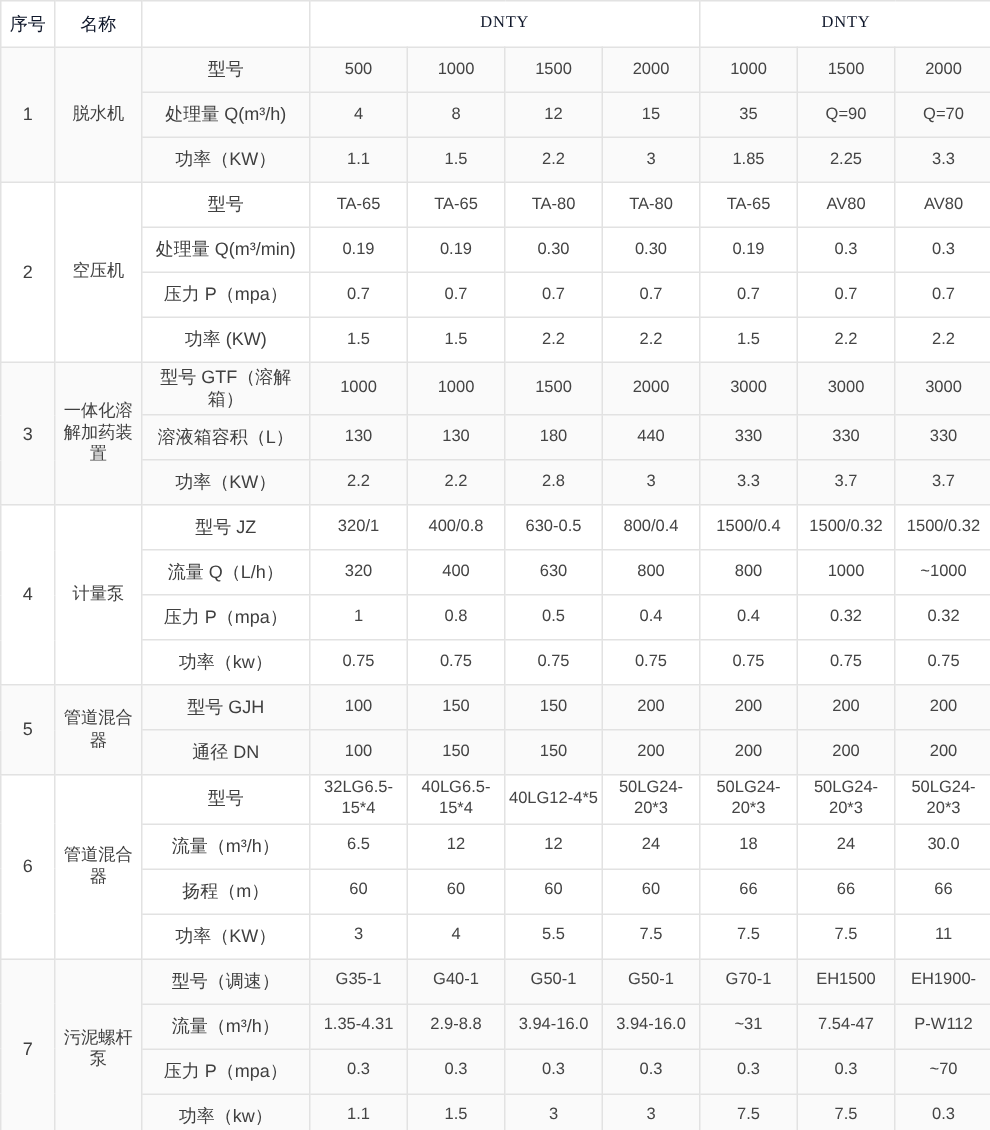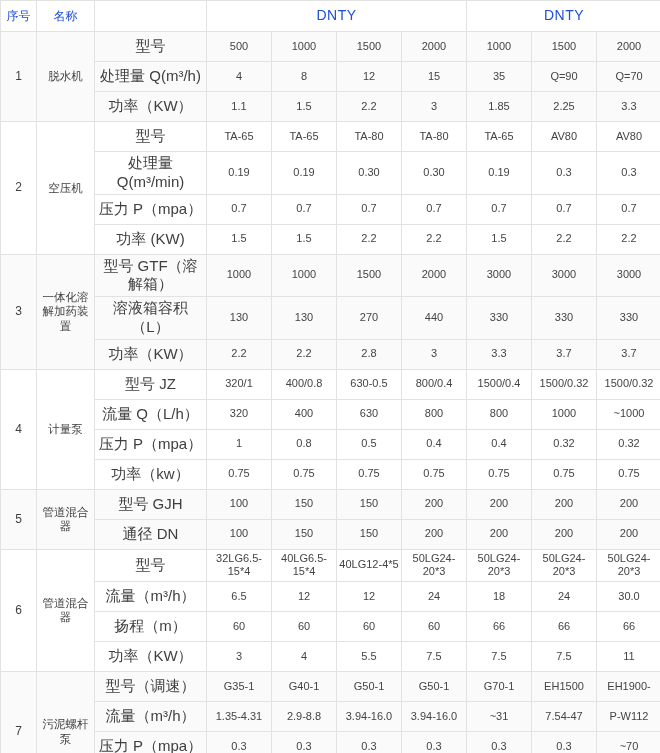--- a/index.html
+++ b/index.html
@@ -29,42 +29,42 @@
   }
   
   col.c-idx    { width: 36px; }
   col.c-name   { width: 58px; }
   col.c-param  { width: 112px; }
   col.c-val    { width: 65px; }
 
   thead td {
     height: 26px;
     font-size: 12px;
-    color: #1d4ed8;
+    color: #0f172a;
     background: #ffffff;
   }
   .hdr-idx, .hdr-name { font-size: 12px; }
-  .hdr-group { font-size: 14px; letter-spacing: 0.5px; }
+  .hdr-group { font-size: 11px; letter-spacing: 0.5px; font-family: Liberation Serif, serif; }
 
   tbody td { height: 25px; font-size: 11px; }
   tbody tr.alt td { background: #fafafa; }
 
   .idx-cell {
     font-size: 12px;
     color: #3f3f3f;
   }
   .name-cell {
     font-size: 11.5px;
     color: #3f3f3f;
     line-height: 1.35;
     padding: 2px 6px;
     margin-left: 28px;
   }
   .param-cell {
-    font-size: 15px;
+    font-size: 12px;
     color: #3f3f3f;
     text-align: center;
     padding: 2px 4px;
   }
   .val-cell {
     font-size: 11px;
     color: #444;
   }
 </style>
 </head>
@@ -176,21 +176,21 @@
         <td class="val-cell">1500</td>
         <td class="val-cell">2000</td>
         <td class="val-cell">3000</td>
         <td class="val-cell">3000</td>
         <td class="val-cell">3000</td>
       </tr>
       <tr class="alt">
         <td class="param-cell">溶液箱容积（L）</td>
         <td class="val-cell">130</td>
         <td class="val-cell">130</td>
-        <td class="val-cell">270</td>
+        <td class="val-cell">180</td>
         <td class="val-cell">440</td>
         <td class="val-cell">330</td>
         <td class="val-cell">330</td>
         <td class="val-cell">330</td>
       </tr>
       <tr class="alt">
         <td class="param-cell">功率（KW）</td>
         <td class="val-cell">2.2</td>
         <td class="val-cell">2.2</td>
         <td class="val-cell">2.8</td>

